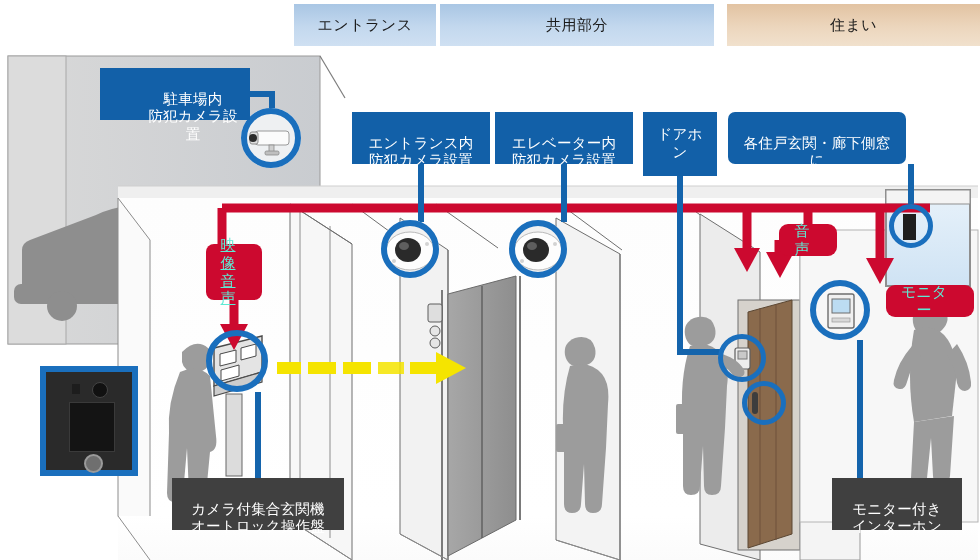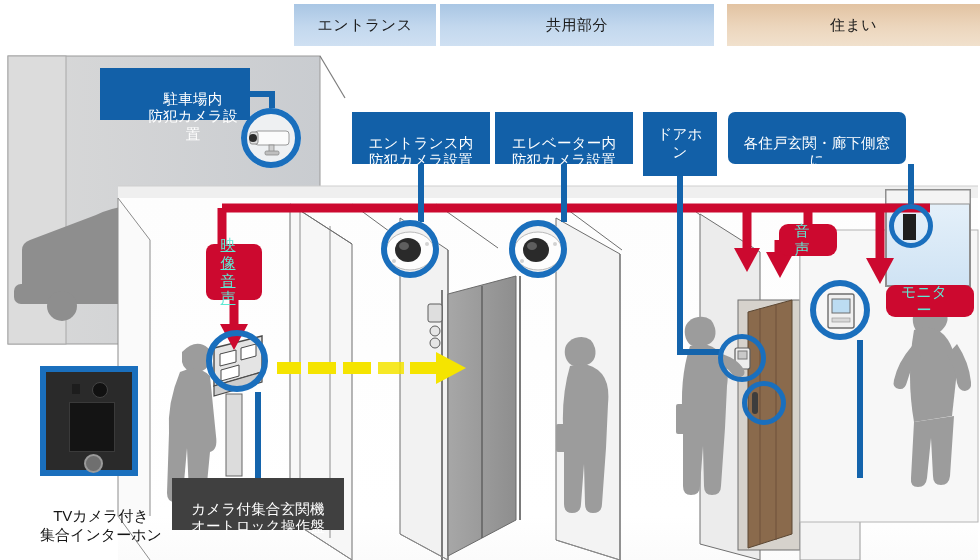--- a/index.html
+++ b/index.html
@@ -412,25 +412,25 @@
   </div>
   <div class="cal" style="left:728px;top:112px;width:178px;height:52px;border-radius:7px;">
     <span>各住戸玄関・廊下側窓に
 防犯センサー</span>
   </div>
 
   <div class="cal bottom" style="left:172px;top:478px;width:172px;height:52px;">
     <span>カメラ付集合玄関機
 オートロック操作盤</span>
   </div>
-
-  <div class="cap" style="left:28px;top:488px;width:146px;">
-    <span>TVカメラ付き
-集合インターホン</span>
-  </div>
+  <div class="cal bottom" style="left:832px;top:478px;width:130px;height:52px;">
+    <span>モニター付き
+インターホン</span>
+  </div>
+
 
   <div class="pill sq" style="left:206px;top:244px;width:56px;height:56px;display:flex;align-items:center;justify-content:center;text-decoration:underline;">
     <span>映像
 音声</span>
   </div>
   <div class="pill" style="left:779px;top:224px;width:58px;height:32px;display:flex;align-items:center;justify-content:center;">
     <span>音声</span>
   </div>
   <div class="pill" style="left:886px;top:285px;width:88px;height:32px;display:flex;align-items:center;justify-content:center;">
     <span>モニター</span>

